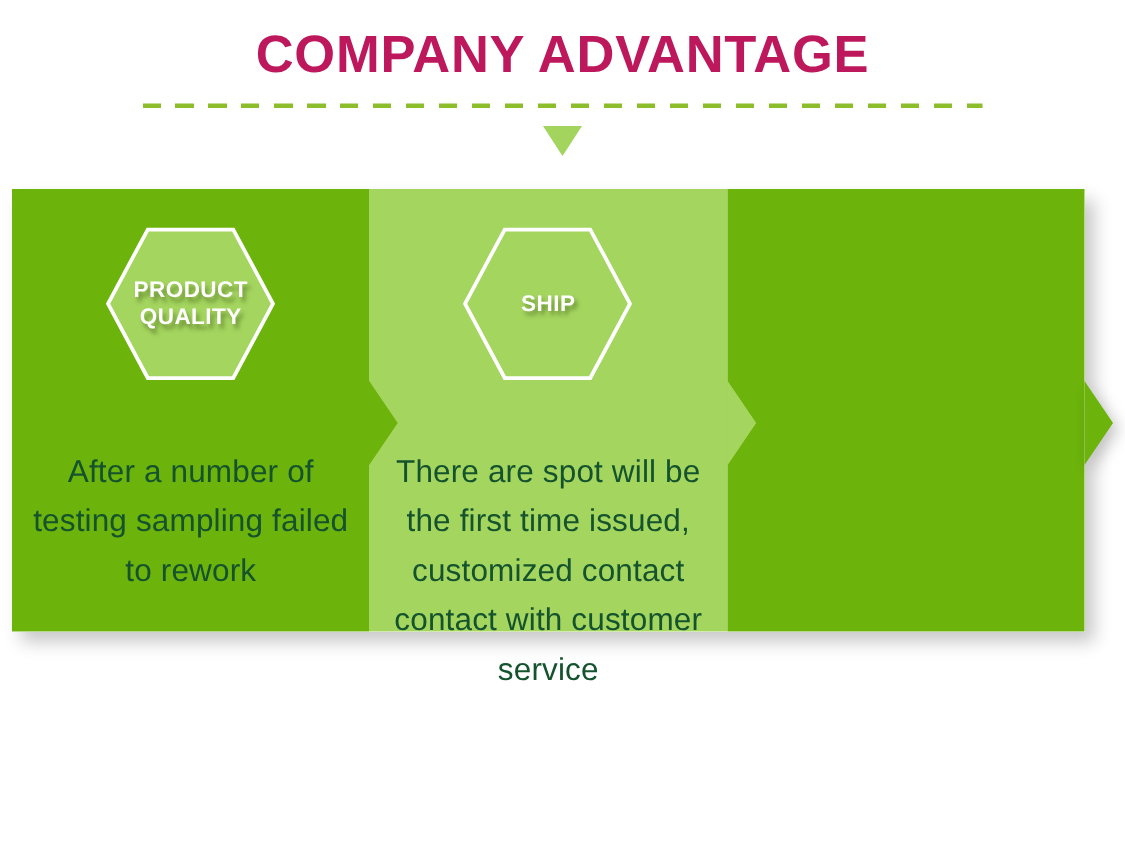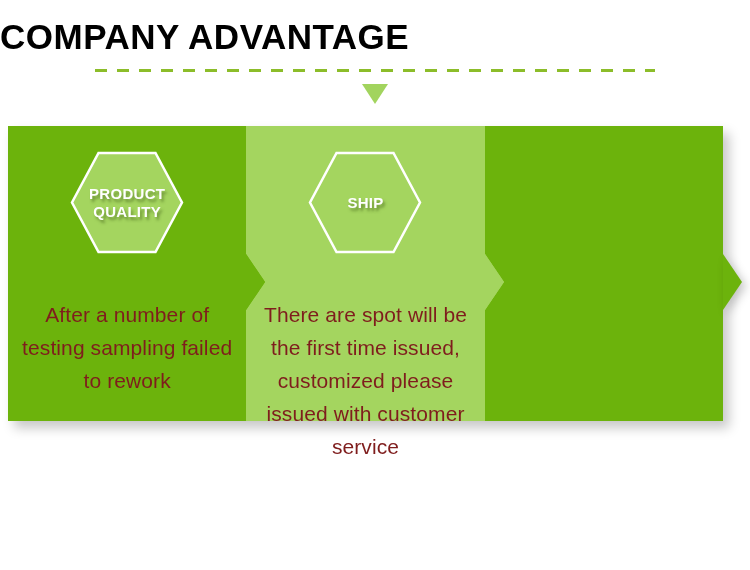--- a/index.html
+++ b/index.html
@@ -28,26 +28,26 @@
     top: 0;
     width: 750px;
     height: 126px;
   }
 
   .page-title {
     position: absolute;
     left: 0;
     top: 16px;
     width: 750px;
-    text-align: left;
+    text-align: center;
     font-family: "Liberation Sans", sans-serif;
     font-weight: bold;
     font-size: 35px;
     letter-spacing: 0.5px;
-    color: #000000;
+    color: #be185d;
     line-height: 42px;
     white-space: nowrap;
   }
 
   .divider-dashed {
     position: absolute;
     left: 95px;
     top: 69px;
     width: 560px;
     height: 3px;
@@ -172,21 +172,21 @@
     white-space: pre-line;
   }
 
   
   .copy {
     position: absolute;
     left: 12px;
     right: 12px;
     top: 172px;
     text-align: center;
-    color: #7f1d1d;
+    color: #14532d;
     font-family: "Liberation Sans", sans-serif;
     font-weight: normal;
     font-size: 21px;
     line-height: 33px;
     letter-spacing: 0.1px;
   }
 </style>
 </head>
 <body>
 
@@ -214,21 +214,21 @@
       </div>
 
       <div class="column light">
         <div class="notch from-dark"></div>
         <div class="badge">
           <svg viewBox="0 0 114 103">
             <polygon points="28.5,2 85.5,2 112,51.5 85.5,101 28.5,101 2,51.5" fill="none" stroke="#ffffff" stroke-width="2.5"></polygon>
           </svg>
           <div class="badge-label">SHIP</div>
         </div>
-        <div class="copy">There are spot will be the first time issued, customized please issued with customer service</div>
+        <div class="copy">There are spot will be the first time issued, customized contact contact with customer service</div>
         <div class="chevron light-arrow"></div>
       </div>
 
       <div class="column dark">
         <div class="notch from-light"></div>
         <div class="chevron edge-arrow"></div>
       </div>
 
     </div>
   </div>

